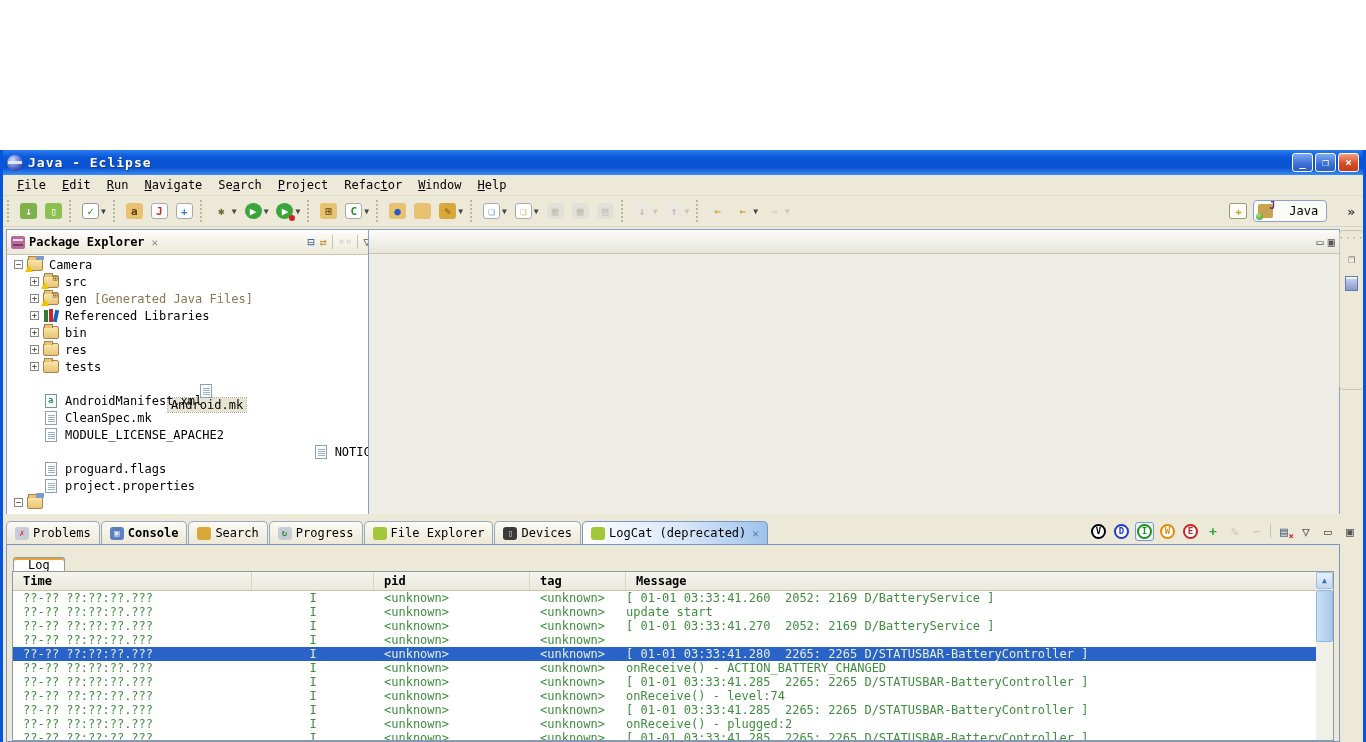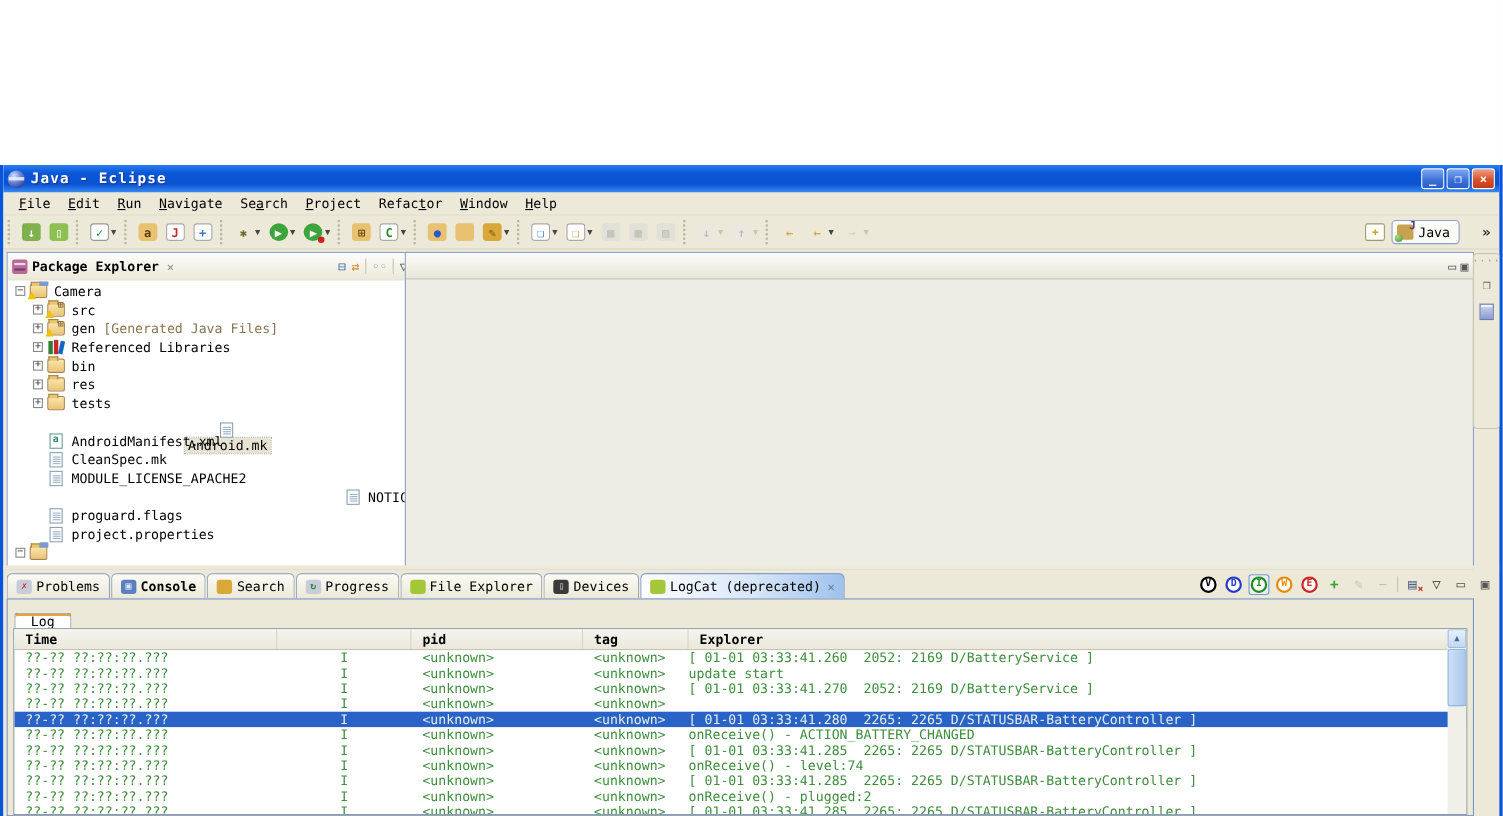--- a/index.html
+++ b/index.html
@@ -37,21 +37,21 @@
   .tb-btn { display:flex; align-items:center; padding:2px; border:1px solid transparent; border-radius:2px; }
   .tb-glyph { width:17px; height:16px; border-radius:3px; display:flex; align-items:center; justify-content:center;
     font-size:11px; font-weight:bold; position:relative; }
   .tb-btn.disabled { opacity:.45; filter:grayscale(.9); }
   .tb-dd { font-size:8px; color:#444; margin-left:2px; }
   .tb-btn.disabled .tb-dd { color:#999; }
   .badge-red { position:absolute; right:-2px; bottom:-2px; width:6px; height:6px; background:#cc2222; border-radius:50%; }
   .toolbar-right { margin-left:auto; display:flex; align-items:center; gap:6px; padding-right:8px; }
   .persp-open { width:18px; height:16px; border:1px solid #9a9a7a; background:#fffef4; border-radius:2px;
     color:#caa23a; font-size:10px; display:flex; align-items:center; justify-content:center; }
-  .persp-btn { display:flex; align-items:center; gap:4px; border:1px solid #8CA0C8; border-radius:4px;
+  .persp-btn { display:flex; align-items:center; gap:16px; border:1px solid #8CA0C8; border-radius:4px;
     background:#FBFBF6; padding:1px 8px 1px 4px; height:22px; }
   .persp-icon { width:15px; height:14px; background:#C8A24E; border-radius:2px; position:relative; }
   .persp-icon::before { content:"J"; position:absolute; right:-2px; top:-4px; color:#5a3a8a; font-size:10px; font-weight:bold; }
   .persp-icon::after { content:""; position:absolute; left:-2px; bottom:-2px; width:7px; height:7px; border-radius:50%;
     background:radial-gradient(circle at 35% 30%, #aee07a, #3f8f3f); }
   .overflow-chev { color:#333; font-weight:bold; font-size:13px; margin-left:14px; }
 
   
   .main { position:absolute; left:0; top:77px; width:100%; height:291px; background:#ECE9D8; }
   .view-frame { position:absolute; background:#fff; border:1px solid #8CA0C8; }
@@ -495,21 +495,21 @@
     <div class="panel-body">
       <div class="subtab-row">
         <span class="subtab">Log</span>
       </div>
       <div class="log-table">
         <div class="lt-head" id="lt-head">
             <div class="hcell">Time</div>
             <div class="hcell"></div>
             <div class="hcell">pid</div>
             <div class="hcell">tag</div>
-            <div class="hcell">Explorer</div>
+            <div class="hcell">Message</div>
           </div>
         <div id="lt-body">
             <div class="lt-row"><div class="c-time">??-?? ??:??:??.???</div><div class="c-level">I</div><div class="c-pid">&lt;unknown&gt;</div><div class="c-tag">&lt;unknown&gt;</div><div class="c-msg">[ 01-01 03:33:41.260  2052: 2169 D/BatteryService ]</div></div>
             <div class="lt-row"><div class="c-time">??-?? ??:??:??.???</div><div class="c-level">I</div><div class="c-pid">&lt;unknown&gt;</div><div class="c-tag">&lt;unknown&gt;</div><div class="c-msg">update start</div></div>
             <div class="lt-row"><div class="c-time">??-?? ??:??:??.???</div><div class="c-level">I</div><div class="c-pid">&lt;unknown&gt;</div><div class="c-tag">&lt;unknown&gt;</div><div class="c-msg">[ 01-01 03:33:41.270  2052: 2169 D/BatteryService ]</div></div>
             <div class="lt-row"><div class="c-time">??-?? ??:??:??.???</div><div class="c-level">I</div><div class="c-pid">&lt;unknown&gt;</div><div class="c-tag">&lt;unknown&gt;</div></div>
             <div class="lt-row selected"><div class="c-time">??-?? ??:??:??.???</div><div class="c-level">I</div><div class="c-pid">&lt;unknown&gt;</div><div class="c-tag">&lt;unknown&gt;</div><div class="c-msg">[ 01-01 03:33:41.280  2265: 2265 D/STATUSBAR-BatteryController ]</div></div>
             <div class="lt-row"><div class="c-time">??-?? ??:??:??.???</div><div class="c-level">I</div><div class="c-pid">&lt;unknown&gt;</div><div class="c-tag">&lt;unknown&gt;</div><div class="c-msg">onReceive() - ACTION_BATTERY_CHANGED</div></div>
             <div class="lt-row"><div class="c-time">??-?? ??:??:??.???</div><div class="c-level">I</div><div class="c-pid">&lt;unknown&gt;</div><div class="c-tag">&lt;unknown&gt;</div><div class="c-msg">[ 01-01 03:33:41.285  2265: 2265 D/STATUSBAR-BatteryController ]</div></div>
             <div class="lt-row"><div class="c-time">??-?? ??:??:??.???</div><div class="c-level">I</div><div class="c-pid">&lt;unknown&gt;</div><div class="c-tag">&lt;unknown&gt;</div><div class="c-msg">onReceive() - level:74</div></div>

